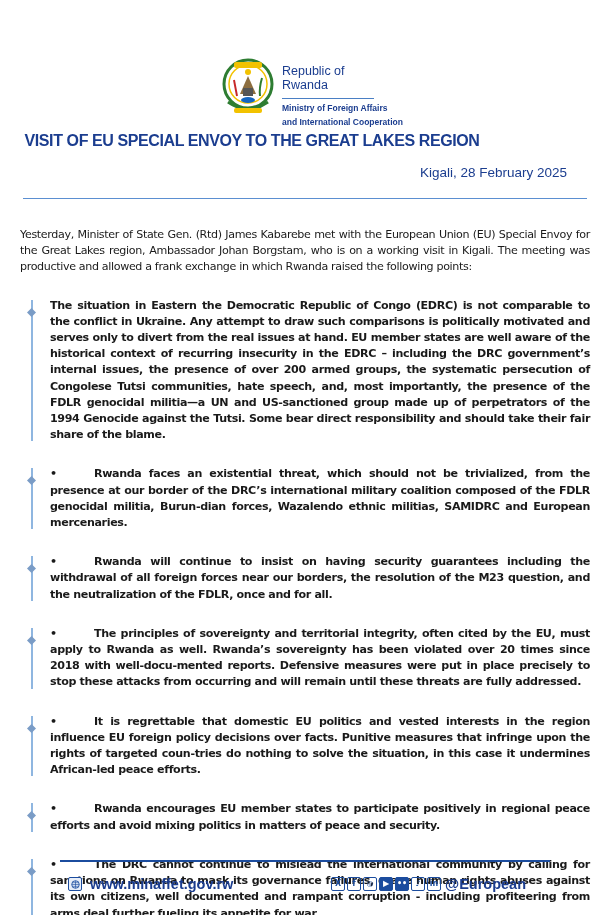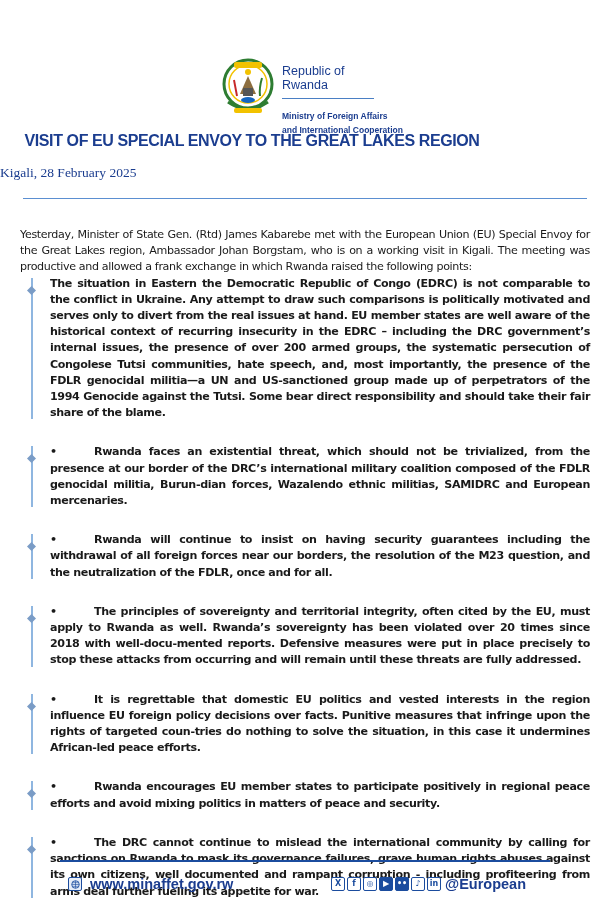--- a/index.html
+++ b/index.html
@@ -3,28 +3,28 @@
 <meta charset="utf-8">
 <style>
   * { box-sizing: border-box; margin: 0; padding: 0; }
   html, body { width: 610px; height: 915px; background: #ffffff; overflow: hidden; }
   body { font-family: "DejaVu Sans", sans-serif; color: #1a1a1a; position: relative; }
 
   .header { position: absolute; left: 0; top: 52px; width: 610px; height: 70px; }
   .seal { position: absolute; left: 222px; top: 6px; width: 52px; height: 58px; }
   .org { position: absolute; left: 282px; top: 12px; }
   .org-name { font-family: "Liberation Sans", sans-serif; font-size: 12.5px; color: #1b3d8f; line-height: 14px; padding-bottom: 6px; border-bottom: 1px solid #4a7fc4; width: 92px; }
-  .org-ministry { font-family: "Liberation Sans", sans-serif; font-size: 8.5px; font-weight: bold; color: #1b3d8f; line-height: 10px; margin-top: 12px; }
+  .org-ministry { font-family: "Liberation Sans", sans-serif; font-size: 8.5px; font-weight: bold; color: #1b3d8f; line-height: 10px; margin-top: 4px; }
 
   .title { position: absolute; left: 0; top: 132px; width: 504px; text-align: center; font-family: "Liberation Sans", sans-serif; font-weight: bold; font-size: 16px; color: #1b3d8f; letter-spacing: -0.4px; }
-  .dateline { position: absolute; left: 0; top: 165px; width: 567px; text-align: left; font-family: Liberation Serif, serif; font-size: 13.5px; color: #1b3d8f; }
+  .dateline { position: absolute; left: 0; top: 165px; width: 567px; text-align: right; font-family: Liberation Sans, sans-serif; font-size: 13.5px; color: #1b3d8f; }
   .rule-top { position: absolute; left: 23px; top: 198px; width: 564px; height: 1px; background: #5b8fd1; }
 
   .content { position: absolute; left: 20px; top: 227px; width: 570px; font-family: "DejaVu Sans", sans-serif; font-size: 11.1px; line-height: 16.2px; letter-spacing: -0.35px; text-align: justify; }
-  .intro { }
+  .intro { margin-bottom: 22px; }
 
   .point { position: relative; padding-left: 30px; margin-bottom: 23px; font-weight: bold; }
   .point .bar { position: absolute; left: 11px; top: 2px; bottom: 2px; width: 1.5px; background: #8fb6e0; }
   .point .marker { position: absolute; left: 7px; top: 10px; width: 9px; height: 9px; }
   .point .marker svg { display: block; }
   .point .bullet { display: inline-block; width: 44px; }
 
   .end { margin-top: -4px; }
 
   .rule-bottom { position: absolute; left: 60px; top: 860px; width: 490px; height: 1.5px; background: #1b4c9e; }

